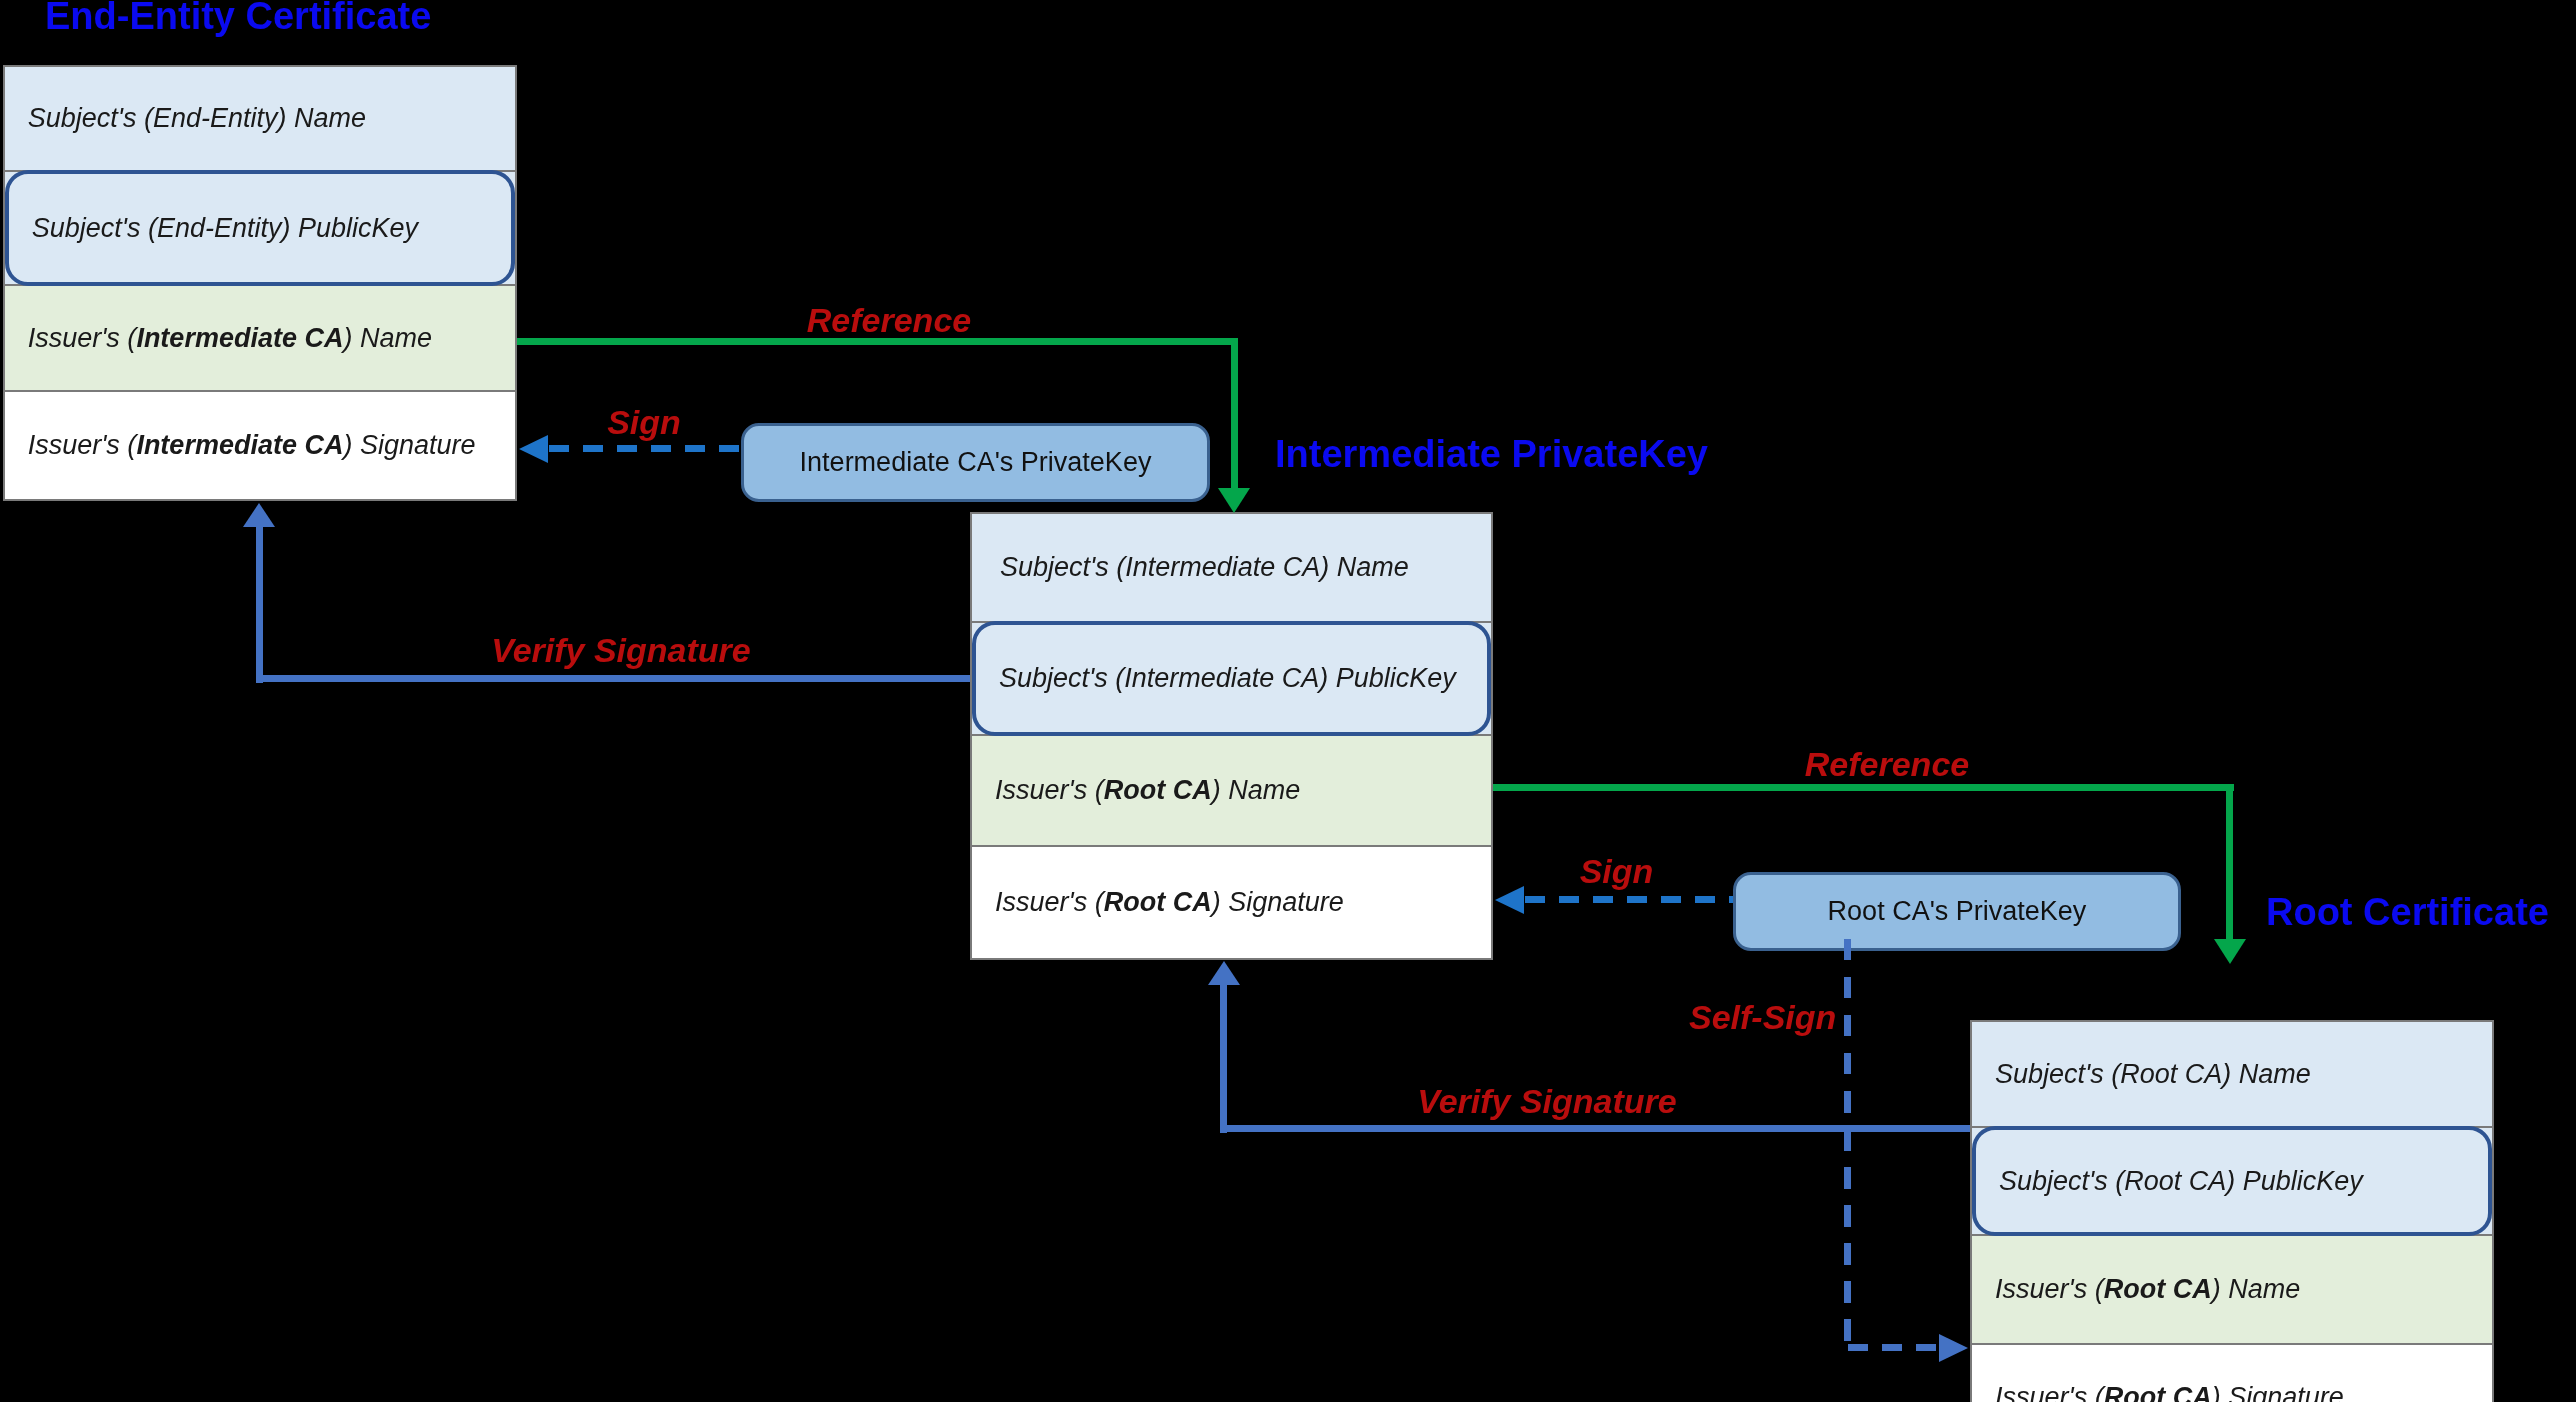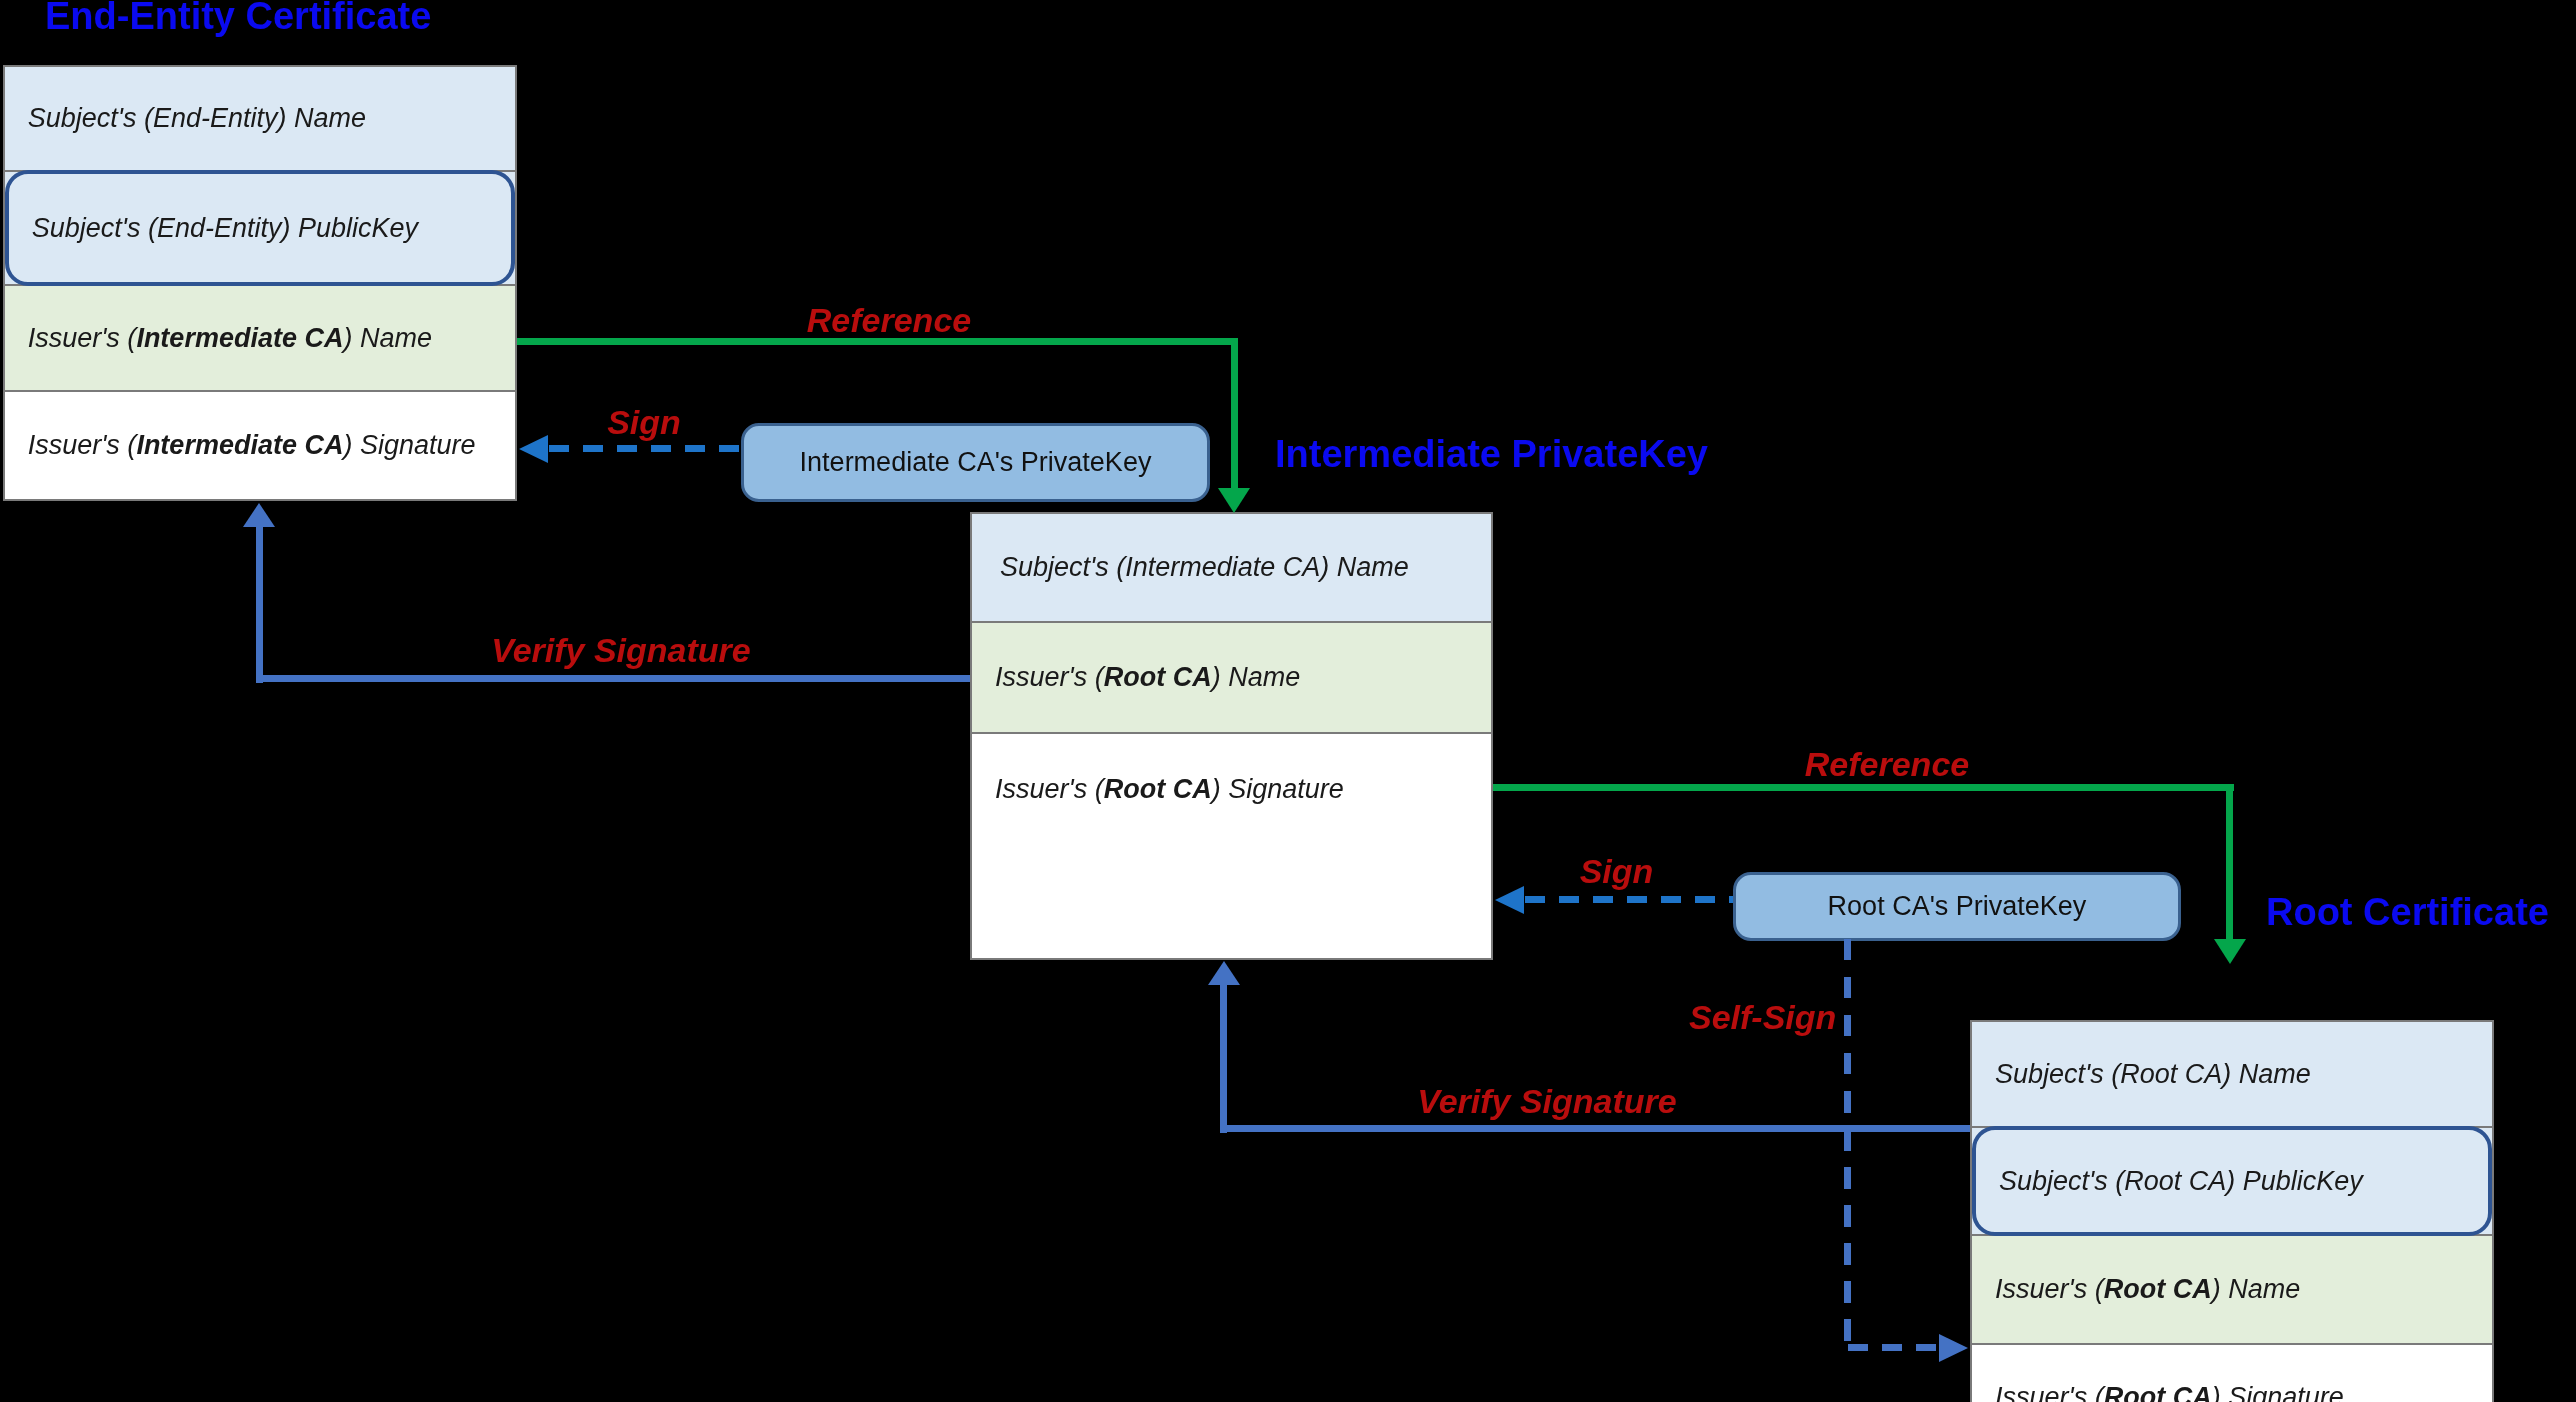--- a/index.html
+++ b/index.html
@@ -65,20 +65,25 @@
     </div>
     <div class="row white" style="height:106px;">
       <span><span>Issuer's (</span><b>Intermediate CA</b><span>) Signature</span></span>
     </div>
   </div>
 
   <div class="cert" style="left:970px;top:512px;width:523px;height:448px;">
     <div class="row blue sep" style="height:109px;padding-left:28px;">
       <span><span>Subject's (Intermediate CA) Name</span><b></b><span></span></span>
     </div>
+    <div class="row blue sep pkwrap" style="height:113px;">
+      <div class="pkbox">
+        <span><span>Subject's (Intermediate CA) PublicKey</span><b></b><span></span></span>
+      </div>
+    </div>
     <div class="row green sep" style="height:111px;">
       <span><span>Issuer's (</span><b>Root CA</b><span>) Name</span></span>
     </div>
     <div class="row white" style="height:110px;">
       <span><span>Issuer's (</span><b>Root CA</b><span>) Signature</span></span>
     </div>
   </div>
 
   <div class="cert" style="left:1970px;top:1020px;width:524px;height:434px;">
     <div class="row blue sep" style="height:106px;">
@@ -93,21 +98,21 @@
       <span><span>Issuer's (</span><b>Root CA</b><span>) Name</span></span>
     </div>
     <div class="row white" style="height:105px;">
       <span><span>Issuer's (</span><b>Root CA</b><span>) Signature</span></span>
     </div>
   </div>
 
   <div class="keybox" style="left:741px;top:411px;width:469px;height:79px;">
     <span>Intermediate CA's PrivateKey</span>
   </div>
-  <div class="keybox" style="left:1733px;top:860px;width:448px;height:69px;">
+  <div class="keybox" style="left:1733px;top:860px;width:448px;height:79px;">
     <span>Root CA's PrivateKey</span>
   </div>
 
   <div>
     <div class="seg g" style="left:517px;top:338px;width:721px;height:7.2px;"></div>
     <div class="seg g" style="left:1231px;top:338px;width:7.2px;height:150px;"></div>
     <div class="tri" style="left:1218px;top:488px;border-left:16px solid transparent;border-right:16px solid transparent;border-top:25px solid var(--arrow-green);"></div>
   </div>
   <div class="rlabel" style="left:804px;top:301px;width:170px;">Reference</div>
 

